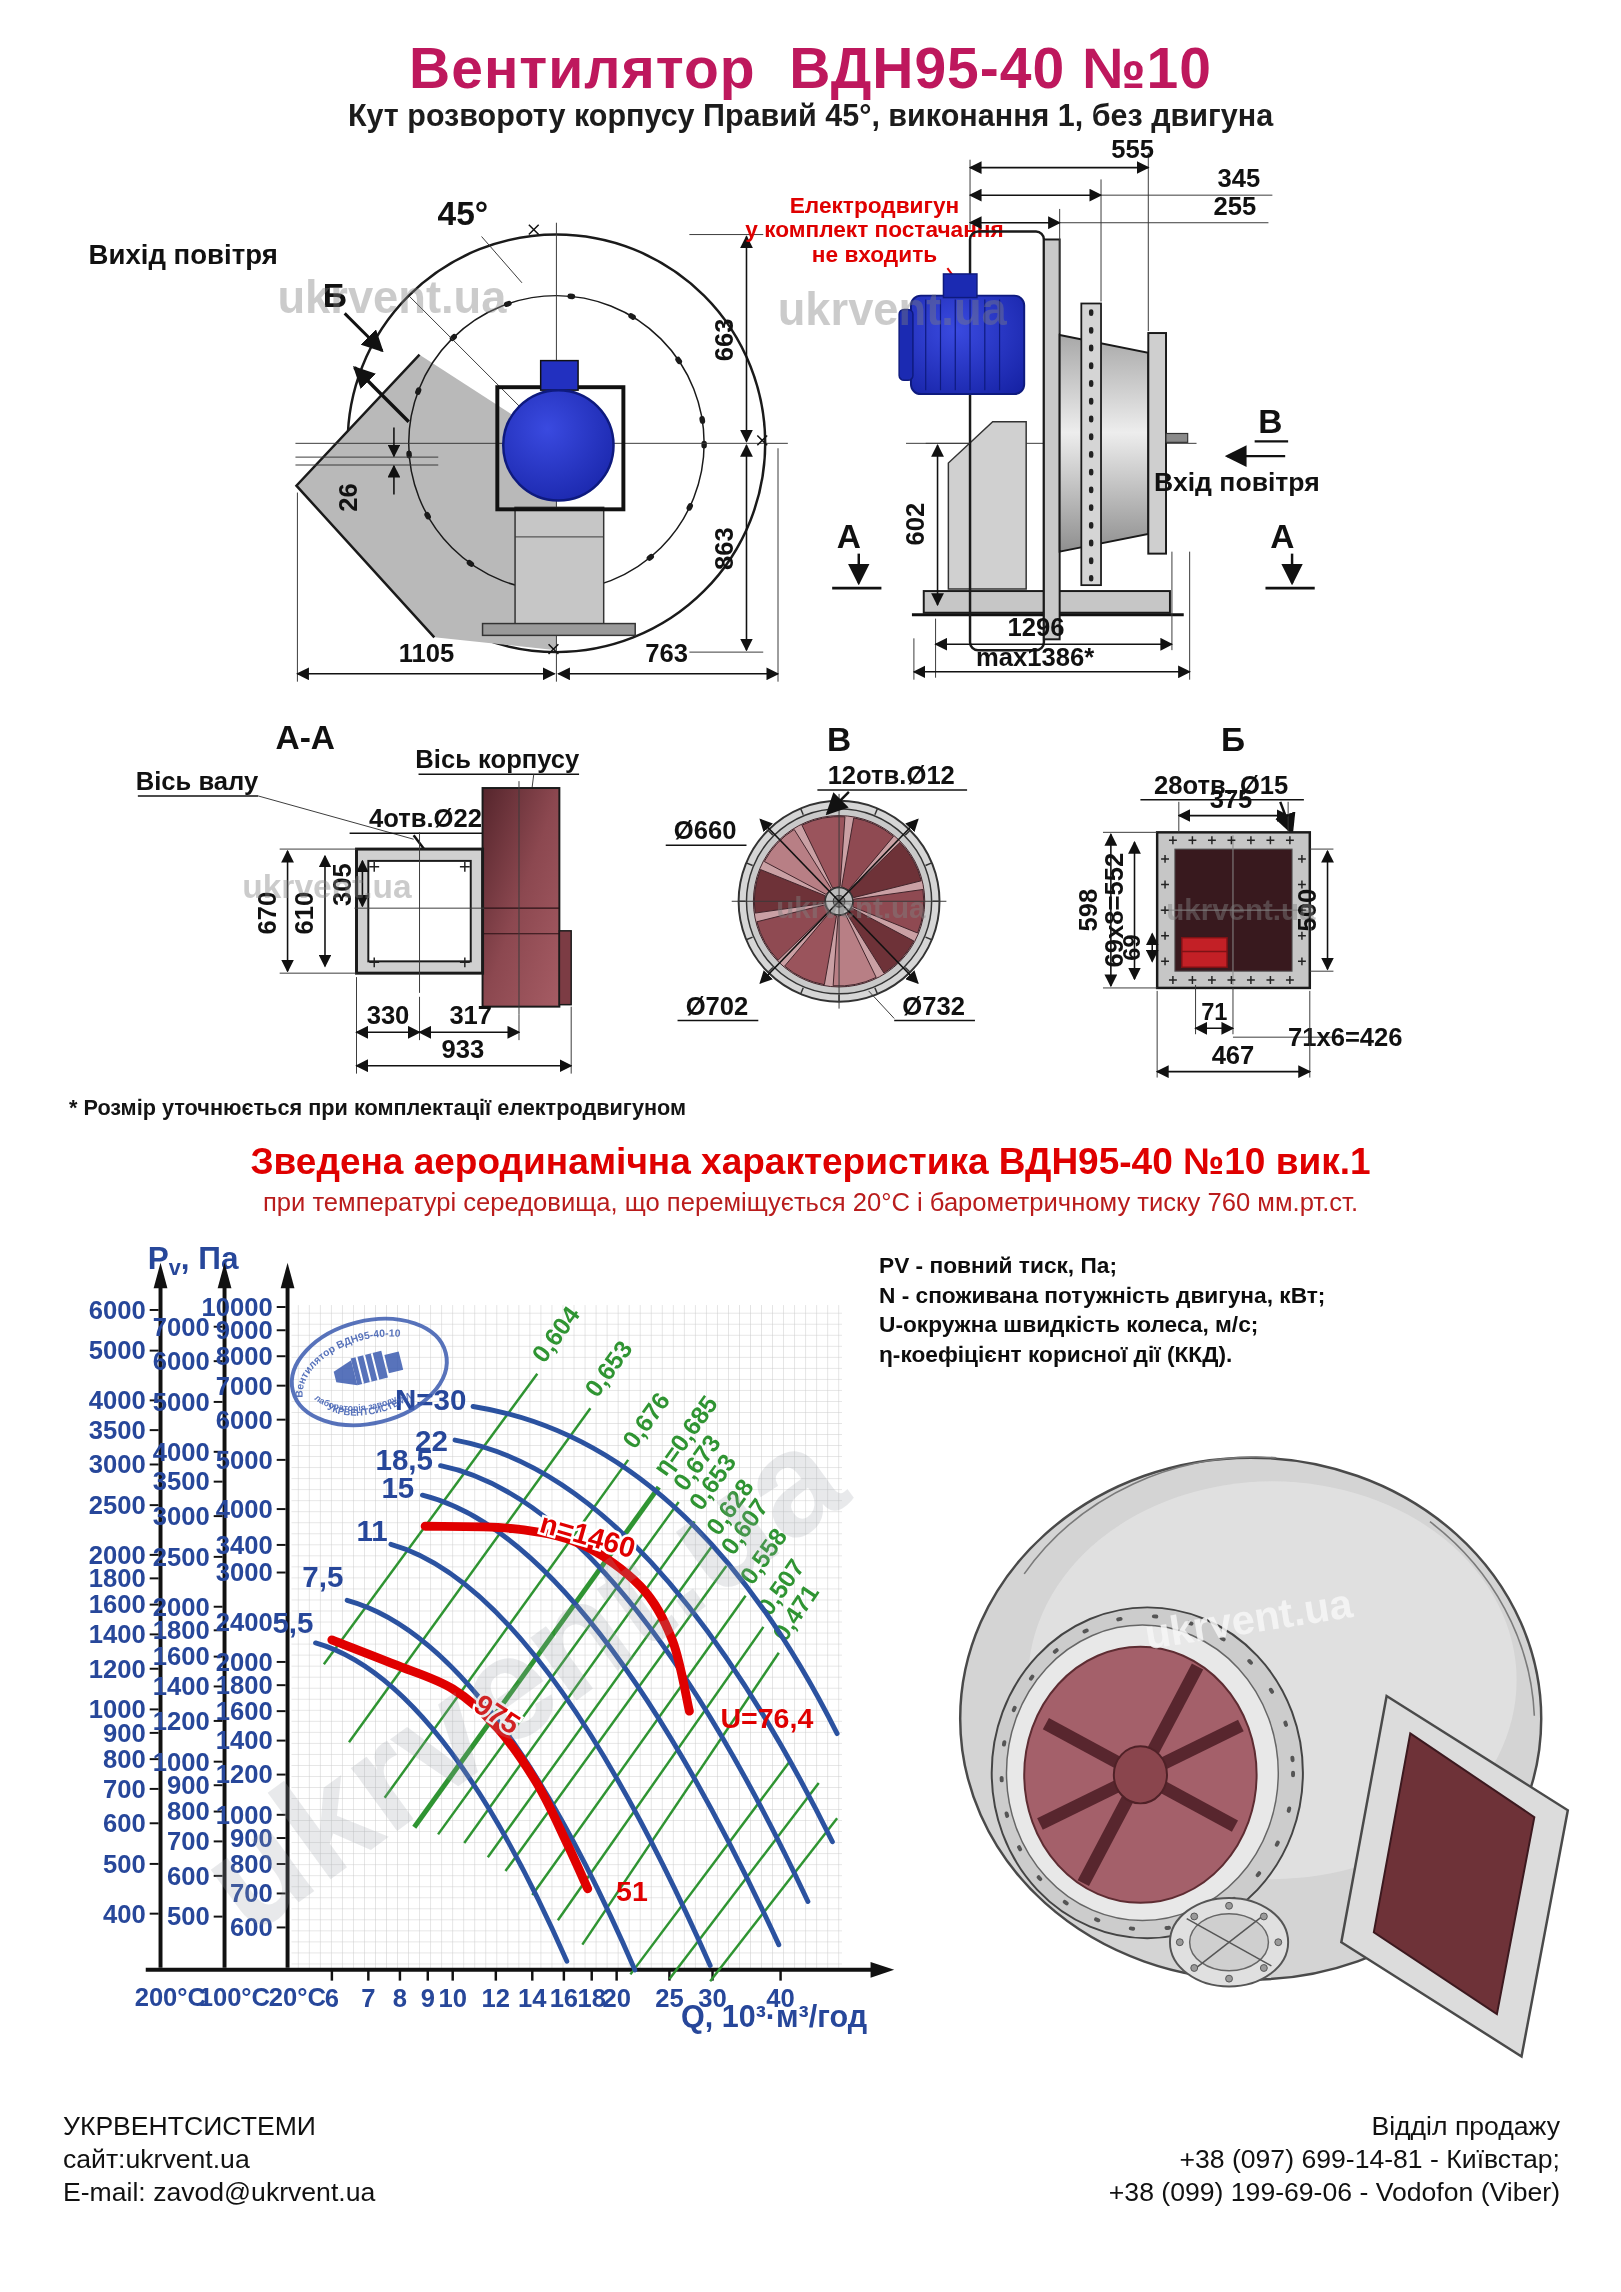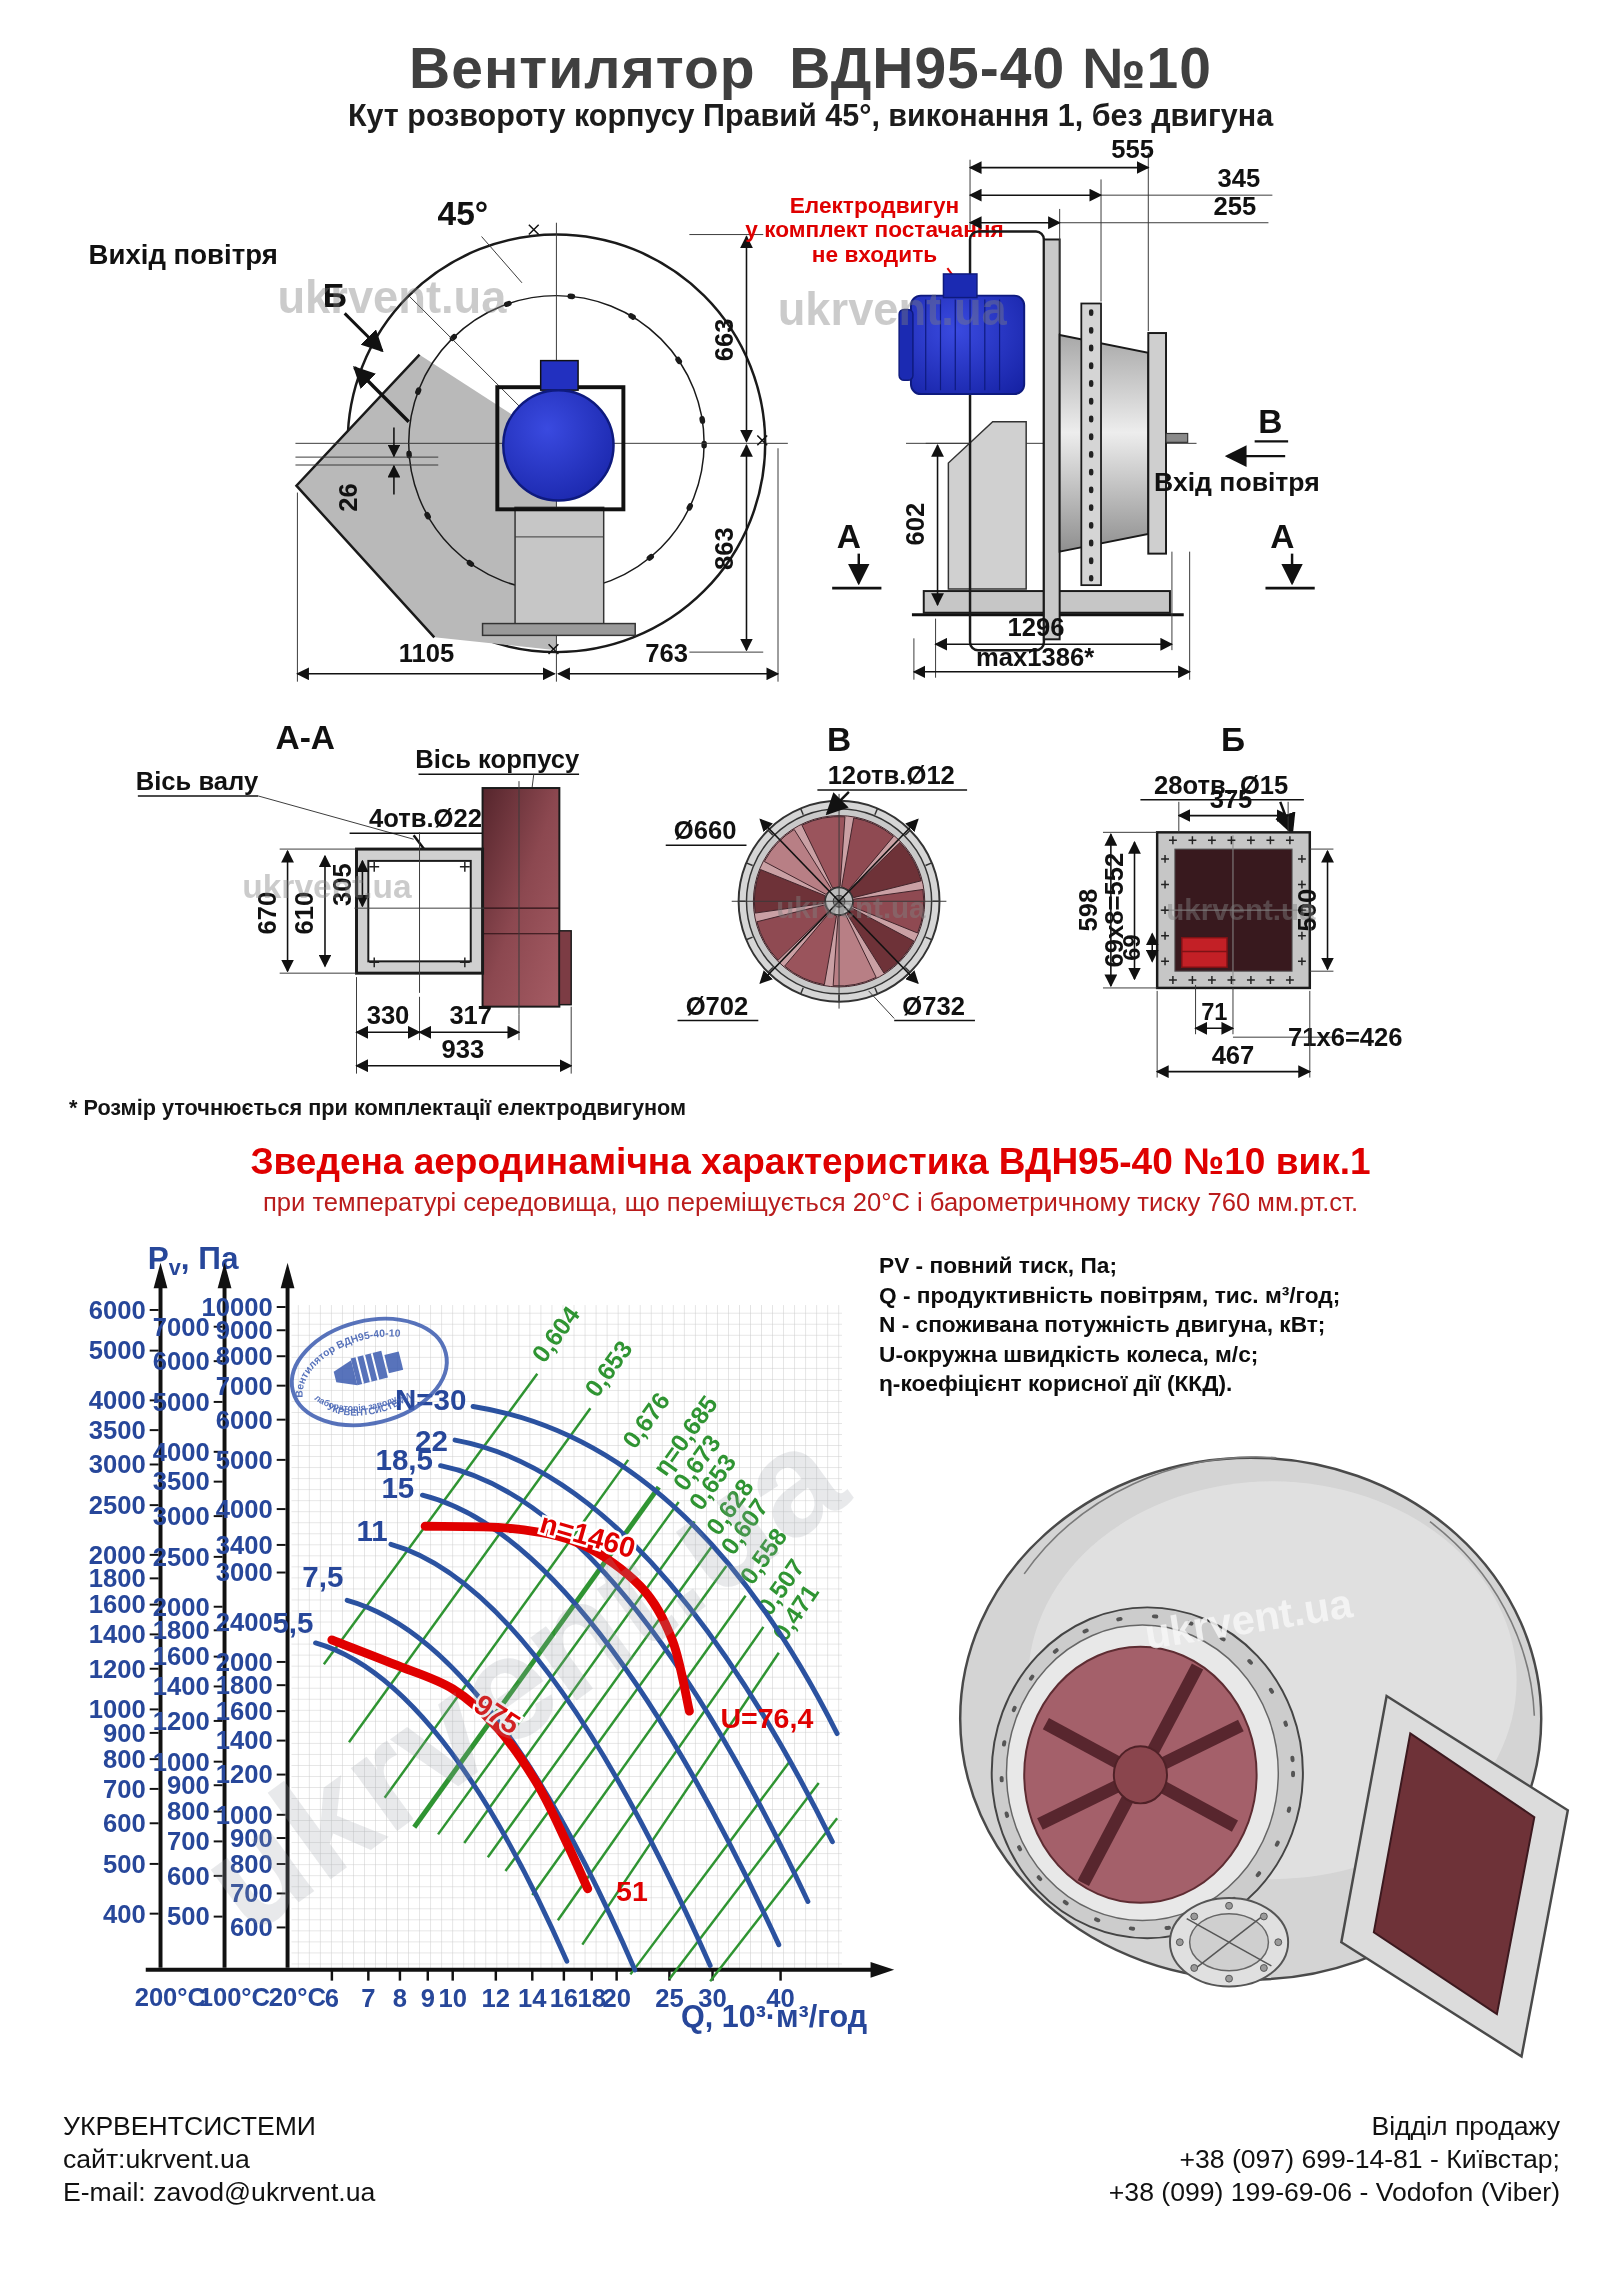--- a/index.html
+++ b/index.html
@@ -1,20 +1,20 @@
 <!DOCTYPE html>
 <html><head>
 <meta charset="utf-8">
 <style>
   html,body{margin:0;padding:0;background:#9a9a9a;}
   .page{position:relative;width:1621px;height:2292px;background:#ffffff;margin:0 auto;
         font-family:"Liberation Sans",sans-serif;overflow:hidden;}
   .abs{position:absolute;}
   .title{top:35px;left:0;width:100%;text-align:center;font-size:57px;font-weight:700;
-         color:#404040;letter-spacing:1px;white-space:pre;}
+         color:#be185d;letter-spacing:1px;white-space:pre;}
   .subtitle{top:98px;left:0;width:100%;text-align:center;font-size:30.5px;font-weight:700;color:#1c1c1c;}
   .note{top:1095px;left:69px;font-size:21.7px;font-weight:700;color:#141414;}
   .sec-title{top:1141px;left:0;width:100%;text-align:center;font-size:37px;font-weight:700;color:#df0000;}
   .sec-sub{top:1188px;left:0;width:100%;text-align:center;font-size:25.6px;font-weight:400;color:#b91c1c;}
   .legend{top:1251px;left:879px;width:734px;font-size:22.7px;font-weight:700;color:#0d0d0d;line-height:29.6px;}
   .footer-left{top:2110px;left:63px;font-size:26.6px;color:#111;line-height:33px;}
   .footer-right{top:2110px;right:61px;text-align:right;font-size:26.6px;color:#111;line-height:33px;margin-left:8px;}
   svg text{font-family:"Liberation Sans",sans-serif;}
   .dt{font-weight:700;font-size:26px;fill:#111;text-anchor:middle;}
   .dts{font-size:24px;}
@@ -601,21 +601,20 @@
         <text x="1270" y="1658" fill="#f7f7f7" opacity="0.85" text-anchor="middle" style="font-weight:700;font-size:42px" transform="rotate(-9 1270 1658)">ukrvent.ua</text>
       </g>
   </svg>
 
   <div class="abs note">* Розмір уточнюється при комплектації електродвигуном</div>
   <div class="abs sec-title">Зведена аеродинамічна характеристика ВДН95-40 №10 вик.1</div>
   <div class="abs sec-sub">при температурі середовища, що переміщується 20°С і барометричному тиску 760 мм.рт.ст.</div>
 
   <div class="abs legend">
     <div>PV - повний тиск, Па;</div>
-    <div>Q - продуктивність повітрям, тис. м³/год;</div>
     <div>N - споживана потужність двигуна, кВт;</div>
     <div>U-окружна швидкість колеса, м/с;</div>
     <div>η-коефіцієнт корисної дії (ККД).</div>
   </div>
 
   <div class="abs footer-left">
     <div>УКРВЕНТСИСТЕМИ</div>
     <div>сайт:ukrvent.ua</div>
     <div>E-mail: zavod@ukrvent.ua</div>
   </div>

